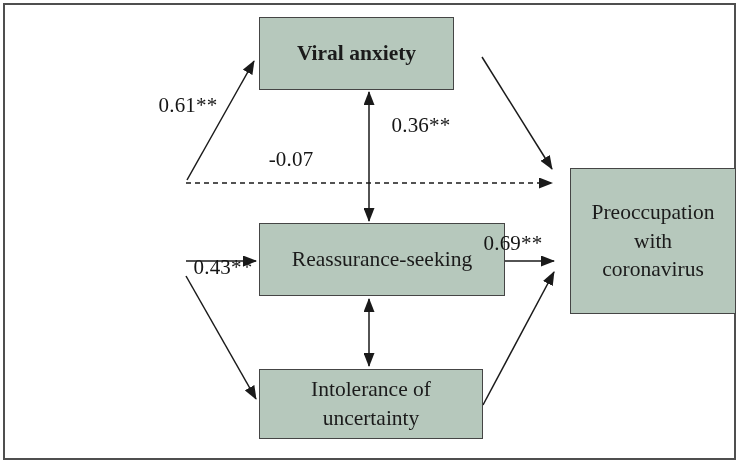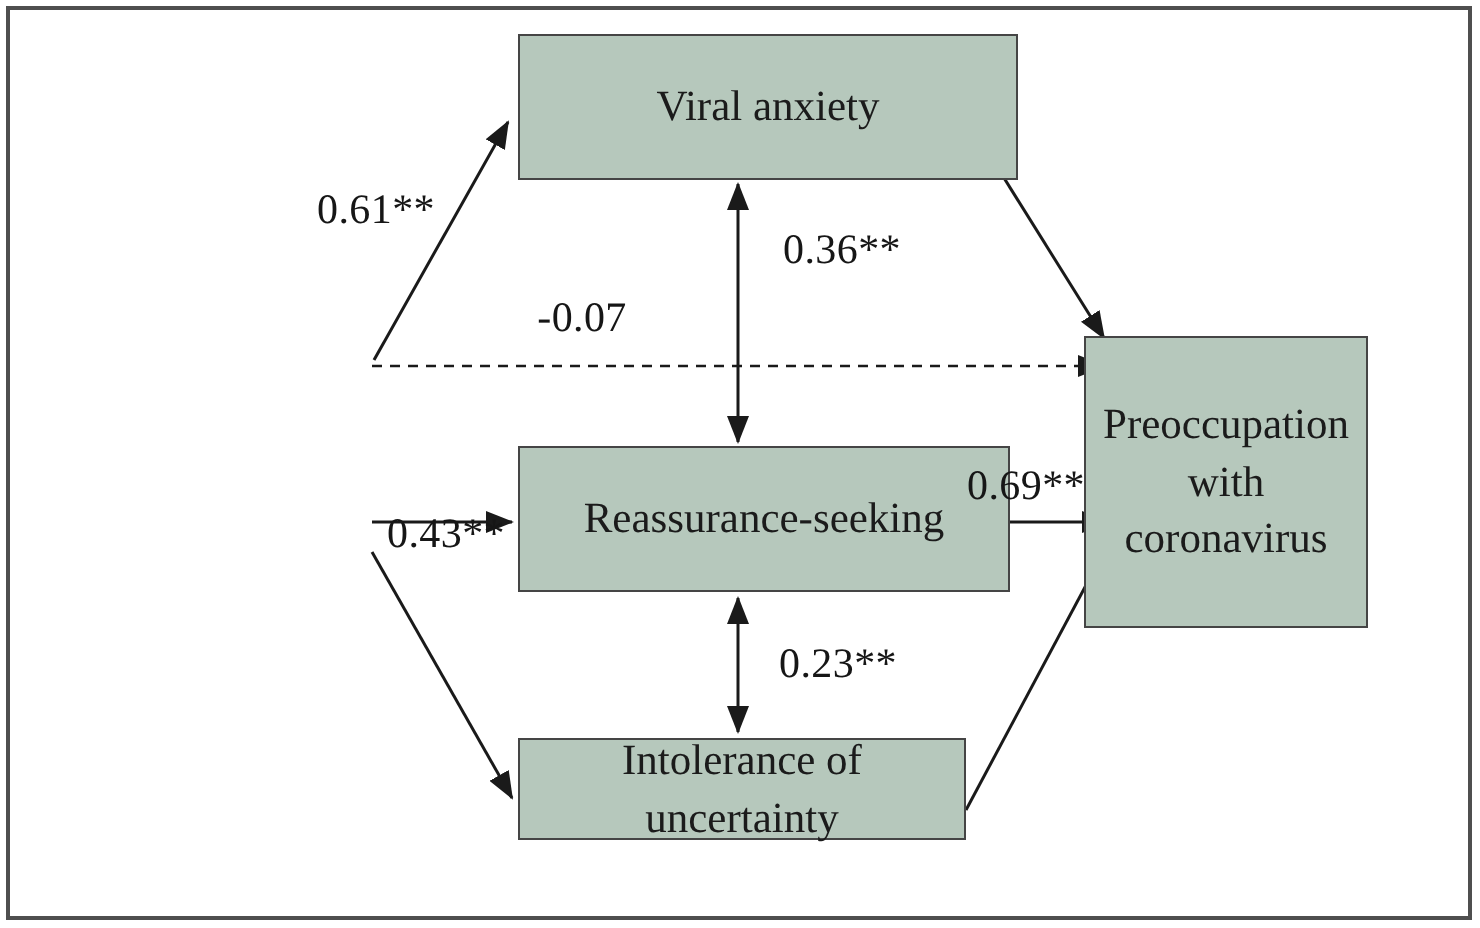--- a/index.html
+++ b/index.html
@@ -84,39 +84,38 @@
     <line class="edge-line" x1="480" y1="261" x2="554" y2="261" marker-end="url(#ah)"></line>
 
     <line class="edge-line" x1="369" y1="299" x2="369" y2="366" marker-start="url(#ah)" marker-end="url(#ah)"></line>
 
     <line class="edge-line" x1="186" y1="276" x2="256" y2="399" marker-end="url(#ah)"></line>
 
     <line class="edge-line" x1="483" y1="405" x2="554" y2="272" marker-end="url(#ah)"></line>
   </svg>
 
 
-  <div class="node" style="left:259px; top:17px; width:250px; height:73px;">Viral anxiety</div>
+  <div class="node" style="left:259px; top:17px; width:195px; height:73px;font-weight:bold;">Viral anxiety</div>
 
   <div class="node" style="left:259px; top:223px; width:246px; height:73px;">Reassurance-seeking</div>
 
-  <div class="node" style="left:259px; top:369px; width:224px; height:51px;">Intolerance of
+  <div class="node" style="left:259px; top:369px; width:224px; height:70px;">Intolerance of
 uncertainty</div>
 
-  <div class="node" style="left:542px; top:168px; width:142px; height:146px;font-family:Liberation Serif, serif;">Preoccupation
+  <div class="node" style="left:570px; top:168px; width:166px; height:146px;font-family:Liberation Serif, serif;">Preoccupation
 with
 coronavirus</div>
 
   <div class="coef" style="left:188px; top:105px;">0.61**</div>
 
   <div class="coef" style="left:291px; top:159px;">-0.07</div>
 
 
   <div class="coef" style="left:421px; top:125px;">0.36**</div>
 
   <div class="coef" style="left:223px; top:243px;margin-top:24px;">0.43**</div>
 
   <div class="coef" style="left:513px; top:243px;text-align:right;">0.69**</div>
 
-  <div class="coef" style="left:419px; top:332px;">0.23**</div>
 
 
 
 </div>
 
 </body></html>

